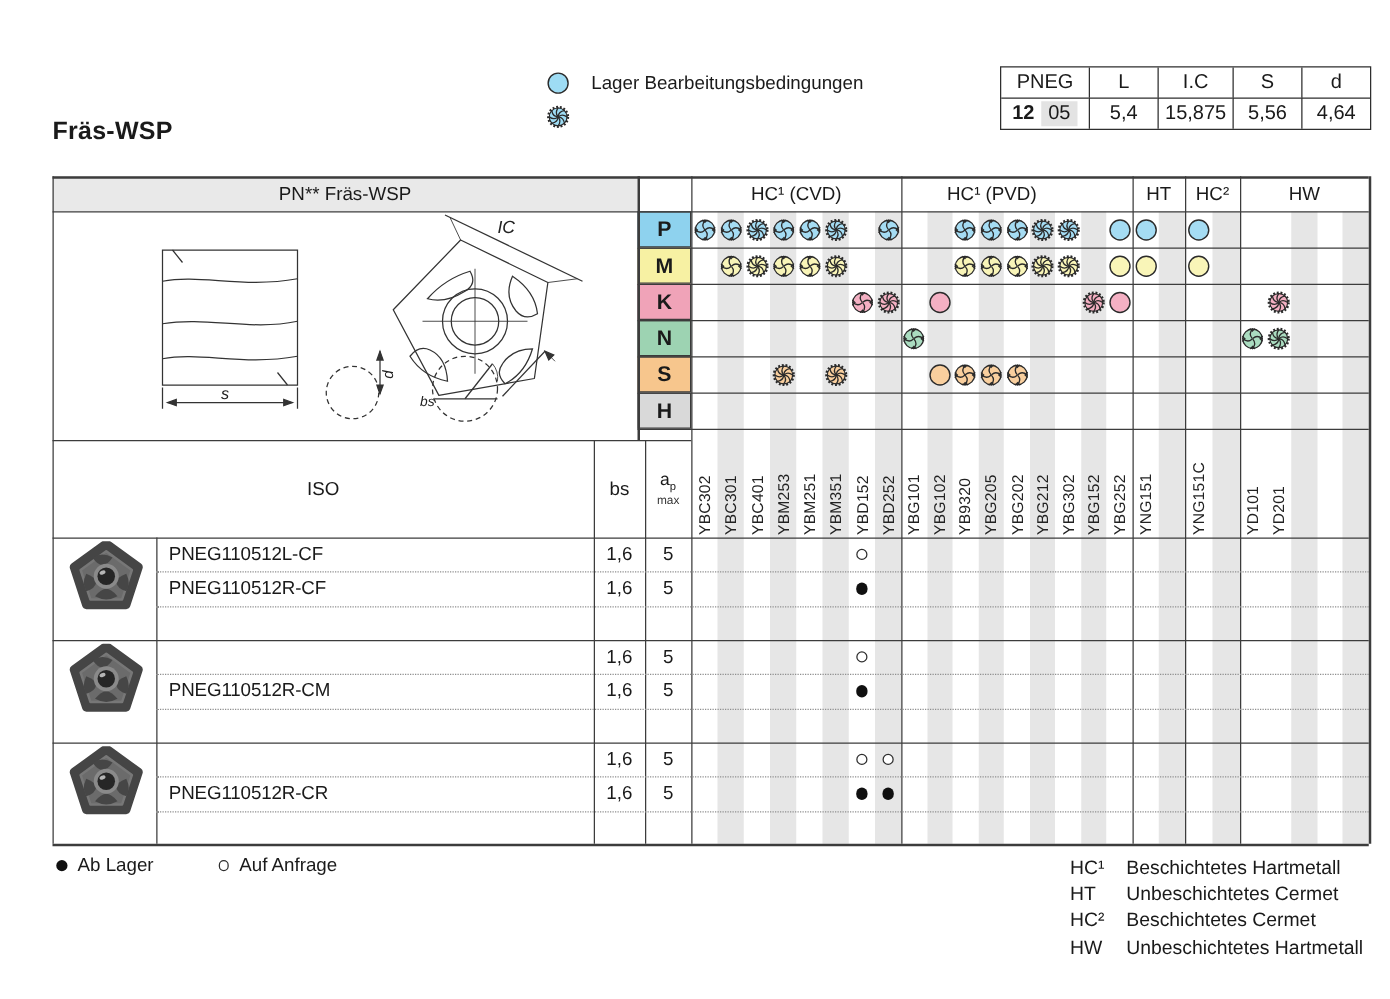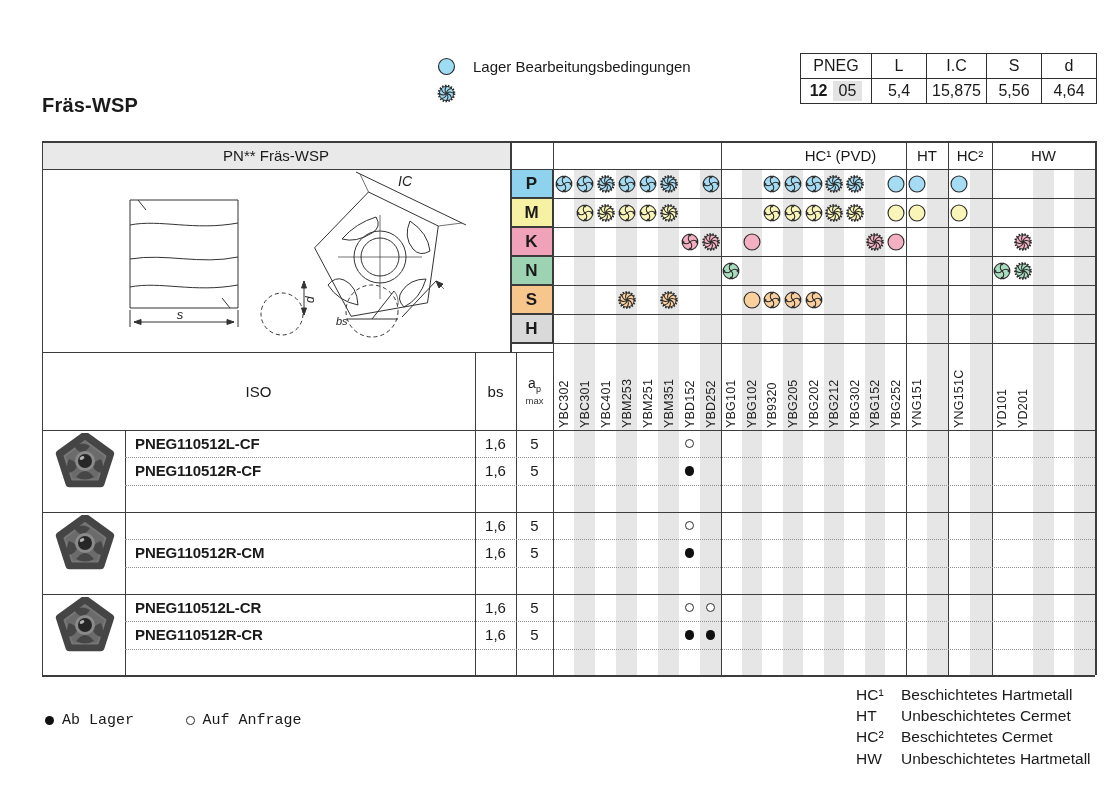--- a/index.html
+++ b/index.html
@@ -14,36 +14,36 @@
            display:flex;align-items:center;justify-content:center;font-size:15px;}
   .sec-head{position:absolute;top:141px;height:28px;display:flex;align-items:center;justify-content:center;font-size:15px;}
   .letter-cell{position:absolute;width:43px;height:29px;box-sizing:border-box;border:1px solid #3a3a3a;
            display:flex;align-items:center;justify-content:center;font-size:17px;font-weight:bold;}
   .vlabel{position:absolute;transform-origin:0 0;transform:rotate(-90deg);font-size:12.5px;color:#222;white-space:nowrap;letter-spacing:.2px;}
   .icon{position:absolute;transform:translate(-50%,-50%);line-height:0;}
   .iso-cell{position:absolute;top:352px;height:78px;display:flex;align-items:center;justify-content:center;font-size:15px;}
   .ap-stack{flex-direction:column;line-height:1;font-size:14px;}
   .ap-stack sub{font-size:9px;}
   .ap-max{font-size:9.5px;margin-top:2px;color:#333;}
-  .pname{position:absolute;font-size:15px;font-weight:bold;letter-spacing:-.1px;display:flex;align-items:center;}
+  .pname{position:absolute;font-size:15px;font-weight:normal;letter-spacing:-.1px;display:flex;align-items:center;}
   .cellval{position:absolute;font-size:15px;display:flex;align-items:center;justify-content:center;}
   .dotline{position:absolute;border-top:1.6px dotted #8f8f8f;height:0;}
   .dot-stock{position:absolute;width:9.5px;height:9.5px;border-radius:50%;background:#101010;}
   .dot-req{position:absolute;width:9px;height:9px;border-radius:50%;border:1.4px solid #2e2e2e;background:#fff;box-sizing:border-box;}
   .cond-row{display:flex;align-items:center;height:27px;}
   .cond-row .lbl{font-size:15px;margin-left:17px;}
   #cond-legend{position:absolute;left:437px;top:53px;}
   #dims{position:absolute;left:800px;top:53px;border:1.4px solid #2e2e2e;display:grid;
         grid-template-columns:70px 55px 60px 55px 55px;background:#fff;}
   #dims .dcell{height:24px;display:flex;align-items:center;justify-content:center;font-size:16px;
         border-left:1px solid #2e2e2e;}
   #dims .dcell.c0{border-left:none;}
   #dims .dcell.r1{border-top:1px solid #2e2e2e;}
   .code-chip{background:#e3e3e3;padding:1px 6px;margin-left:5px;font-weight:normal;}
-  #stock-legend{position:absolute;left:45px;top:712px;display:flex;align-items:center;font-family:Liberation Mono, monospace;}
+  #stock-legend{position:absolute;left:45px;top:684px;display:flex;align-items:center;}
   .sl-item{display:flex;align-items:center;margin-right:52px;font-size:15px;}
   .sl-dot-stock{width:9px;height:9px;border-radius:50%;background:#101010;margin-right:8px;}
   .sl-dot-req{width:8.5px;height:8.5px;border-radius:50%;border:1.3px solid #2e2e2e;background:#fff;margin-right:8px;box-sizing:border-box;}
   #material-legend{position:absolute;left:856px;top:684px;}
   .ml-row{display:flex;height:21.3px;align-items:center;font-size:15.5px;}
   .ml-code{width:45px;}
 </style>
 </head>
 <body>
 
@@ -189,21 +189,22 @@
     <div class="stripe" style="left: 658px; top: 169px; width: 21px; height: 506px;"></div>
     <div class="stripe" style="left: 700px; top: 169px; width: 21px; height: 506px;"></div>
     <div class="stripe" style="left: 741.556px; top: 169px; width: 20.5556px; height: 506px;"></div>
     <div class="stripe" style="left: 782.667px; top: 169px; width: 20.5556px; height: 506px;"></div>
     <div class="stripe" style="left: 823.778px; top: 169px; width: 20.5556px; height: 506px;"></div>
     <div class="stripe" style="left: 864.889px; top: 169px; width: 20.5556px; height: 506px;"></div>
     <div class="stripe" style="left: 927px; top: 169px; width: 21px; height: 506px;"></div>
     <div class="stripe" style="left: 970px; top: 169px; width: 22px; height: 506px;"></div>
     <div class="stripe" style="left: 1033.2px; top: 169px; width: 20.6px; height: 506px;"></div>
     <div class="stripe" style="left: 1074.4px; top: 169px; width: 20.6px; height: 506px;"></div>
-    <div class="sec-head" style="left: 748px; width: 185px;">HC¹ (PVD)</div>
+    <div class="sec-head" style="left: 553px; width: 168px;">HC¹ (CVD)</div>
+    <div class="sec-head" style="left: 701px; width: 185px;">HC¹ (PVD)</div>
     <div class="sec-head" style="left: 906px; width: 42px;">HT</div>
     <div class="sec-head" style="left: 948px; width: 44px;">HC²</div>
     <div class="sec-head" style="left: 992px; width: 103px;">HW</div>
     <div class="letter-cell" style="left: 510px; top: 169px; background: rgb(142, 210, 238);">P</div>
     <div class="icon" style="left: 563.5px; top: 183.5px;"><svg width="19" height="19" viewBox="-10 -10 20 20" xmlns="http://www.w3.org/2000/svg">
         <circle r="8.2" fill="#a5dcf3" stroke="#2b2b2b" stroke-width="1.1"></circle>
         <g transform="rotate(0)">
           <path d="M0,-8.2 C-2.3,-5.4 -2.5,-2.8 -0.4,-0.5" stroke="#2b2b2b" fill="none" stroke-width="1.1" stroke-linecap="round"></path>
           <path d="M-1.9,-8.3 L-0.1,-6.4 L1.7,-8.3" stroke="#2b2b2b" fill="none" stroke-width="1.1" stroke-linecap="round"></path>
         </g>
@@ -1095,21 +1096,20 @@
  <path d="M37,2 L62.7,20.7 L52.9,50.8 L21.1,50.8 L11.3,20.7 Z" fill="#454545" stroke="#454545" stroke-width="7" stroke-linejoin="round"></path>
  <path d="M37,8 L57.5,23 L49.7,46.5 L24.3,46.5 L16.5,23 Z" fill="#6b6b6b" stroke="#777" stroke-width="2" stroke-linejoin="round"></path>
  <path d="M26,13 q8,-5 16,0 q-4,6 -8,6 q-4,0 -8,-6" fill="#464646"></path>
  <path d="M53,26 q4,8 0,14 q-7,-2 -8,-7 q0,-4 8,-7" fill="#464646"></path>
  <path d="M21,26 q-4,8 0,14 q7,-2 8,-7 q0,-4 -8,-7" fill="#464646"></path>
  <path d="M28,44 q9,5 18,0 q-5,-6 -9,-6 q-4,0 -9,6" fill="#464646"></path>
  <circle cx="37" cy="28" r="10" fill="#8a8a8a"></circle>
  <circle cx="37" cy="28" r="7" fill="#262626"></circle>
  <ellipse cx="34" cy="25" rx="2.5" ry="1.6" fill="#b5b5b5" transform="rotate(-25 34 25)"></ellipse>
 </svg></div>
-    <div class="pname" style="left: 135px; top: 594px; height: 27.33px; width: 330px;">PNEG110512L-CR</div>
     <div class="cellval" style="left: 475px; top: 594px; width: 41px; height: 27.33px;">1,6</div>
     <div class="cellval" style="left: 516px; top: 594px; width: 37px; height: 27.33px;">5</div>
     <div class="dot-req" style="left: 684.8px; top: 602.965px;"></div>
     <div class="dot-req" style="left: 705.8px; top: 602.965px;"></div>
     <div class="pname" style="left: 135px; top: 621.33px; height: 27.33px; width: 330px;">PNEG110512R-CR</div>
     <div class="cellval" style="left: 475px; top: 621.33px; width: 41px; height: 27.33px;">1,6</div>
     <div class="cellval" style="left: 516px; top: 621.33px; width: 37px; height: 27.33px;">5</div>
     <div class="dot-stock" style="left: 684.8px; top: 630.295px;"></div>
     <div class="dot-stock" style="left: 705.8px; top: 630.295px;"></div>
     <div class="dotline" style="left: 125px; top: 621.33px; width: 970px;"></div>

